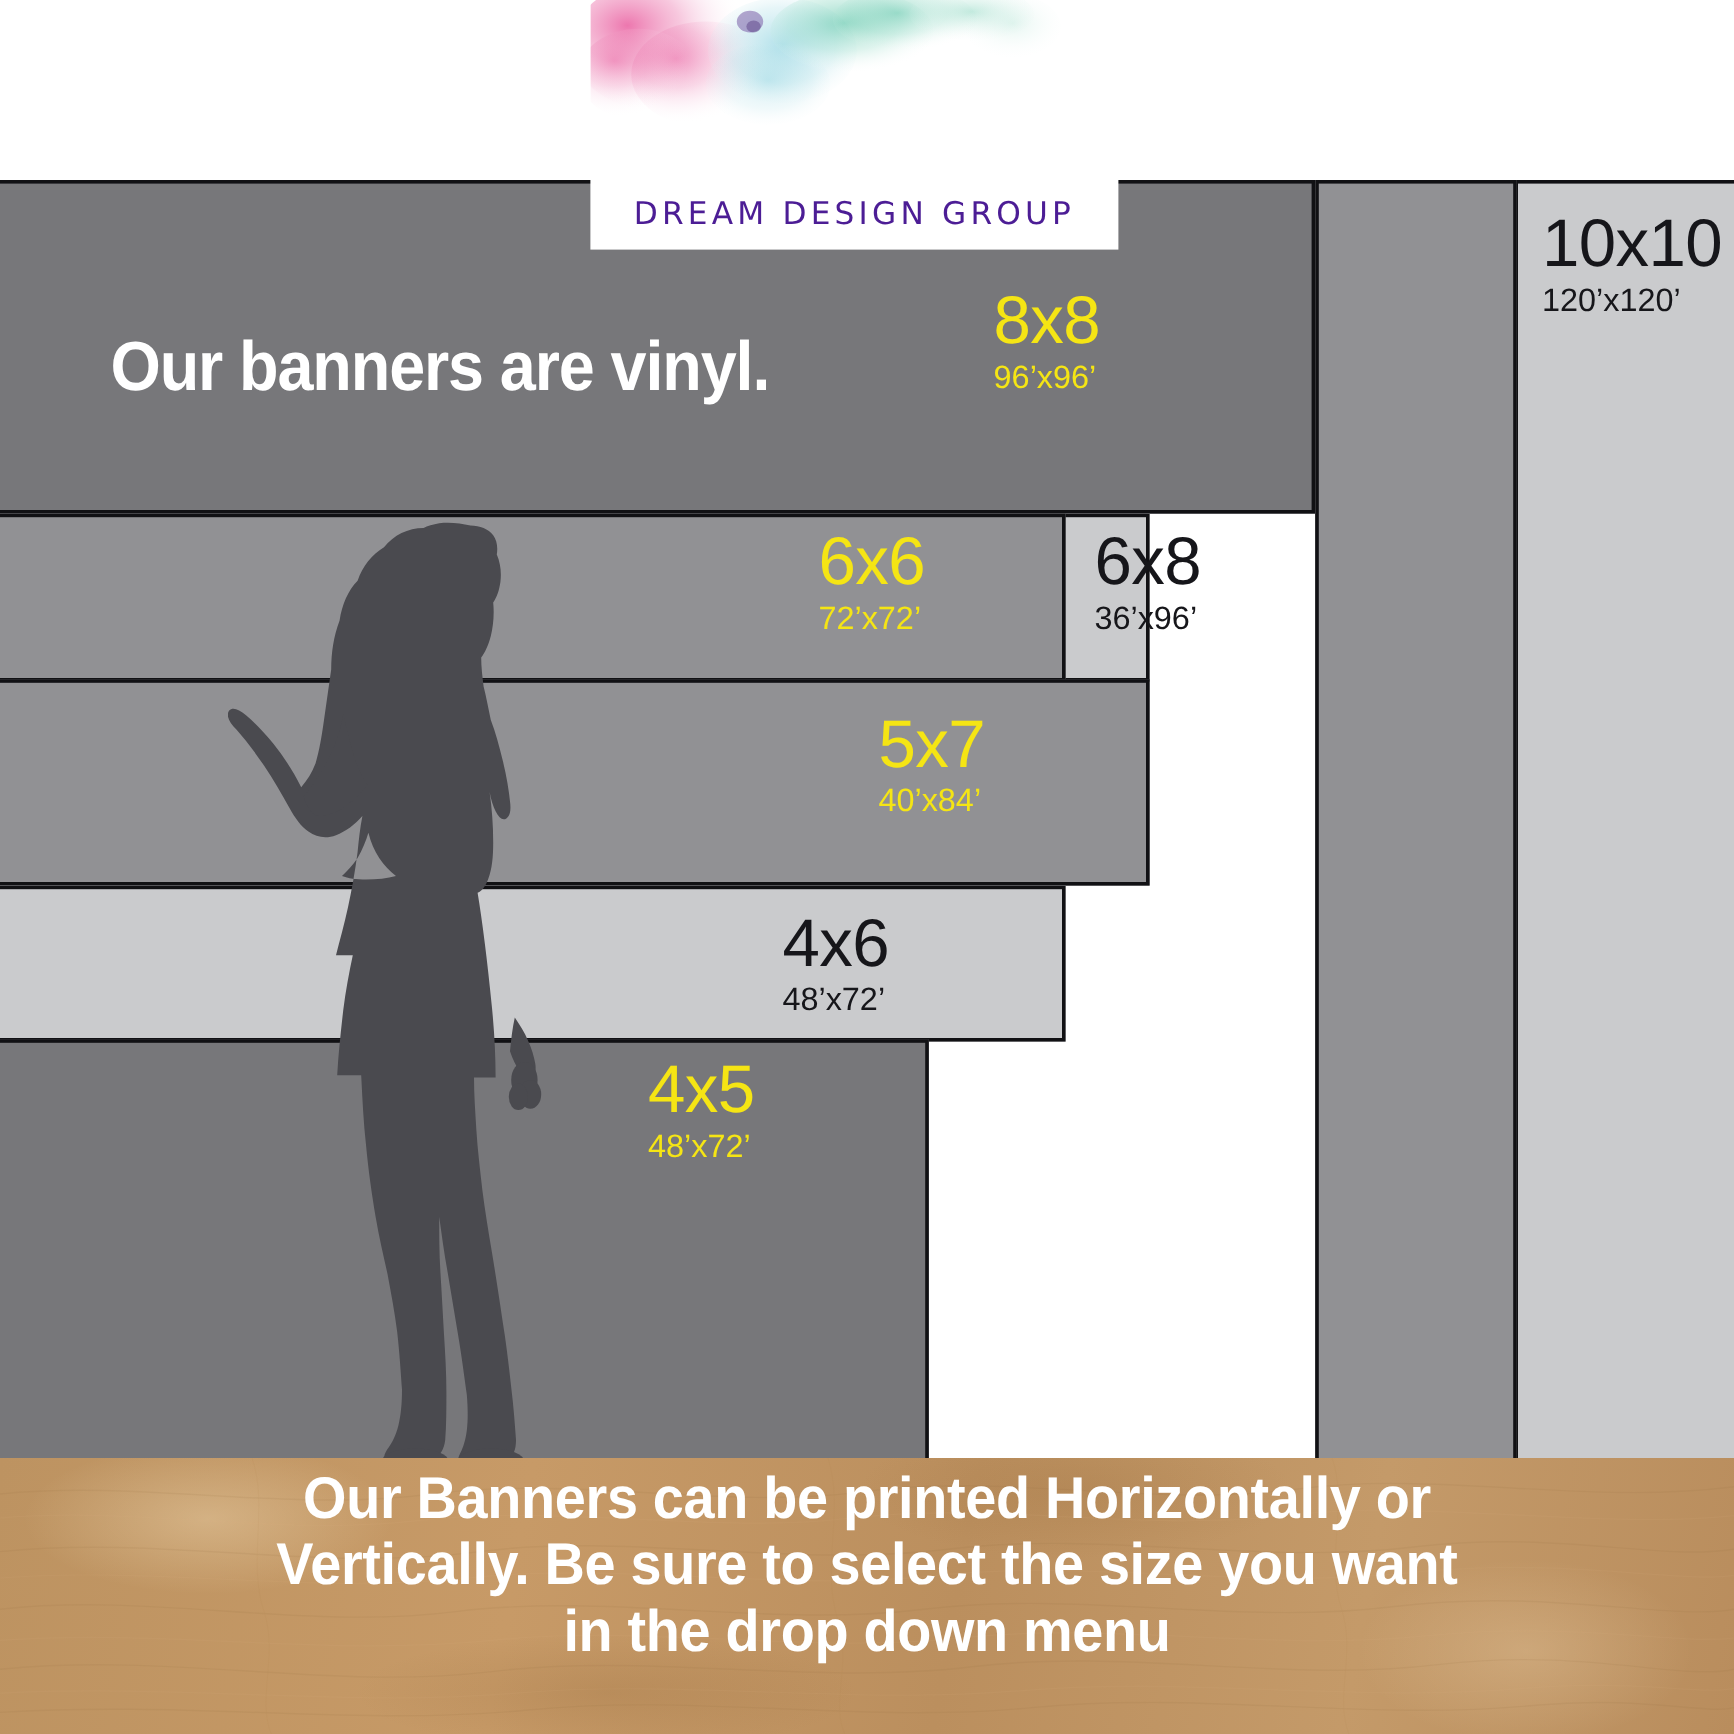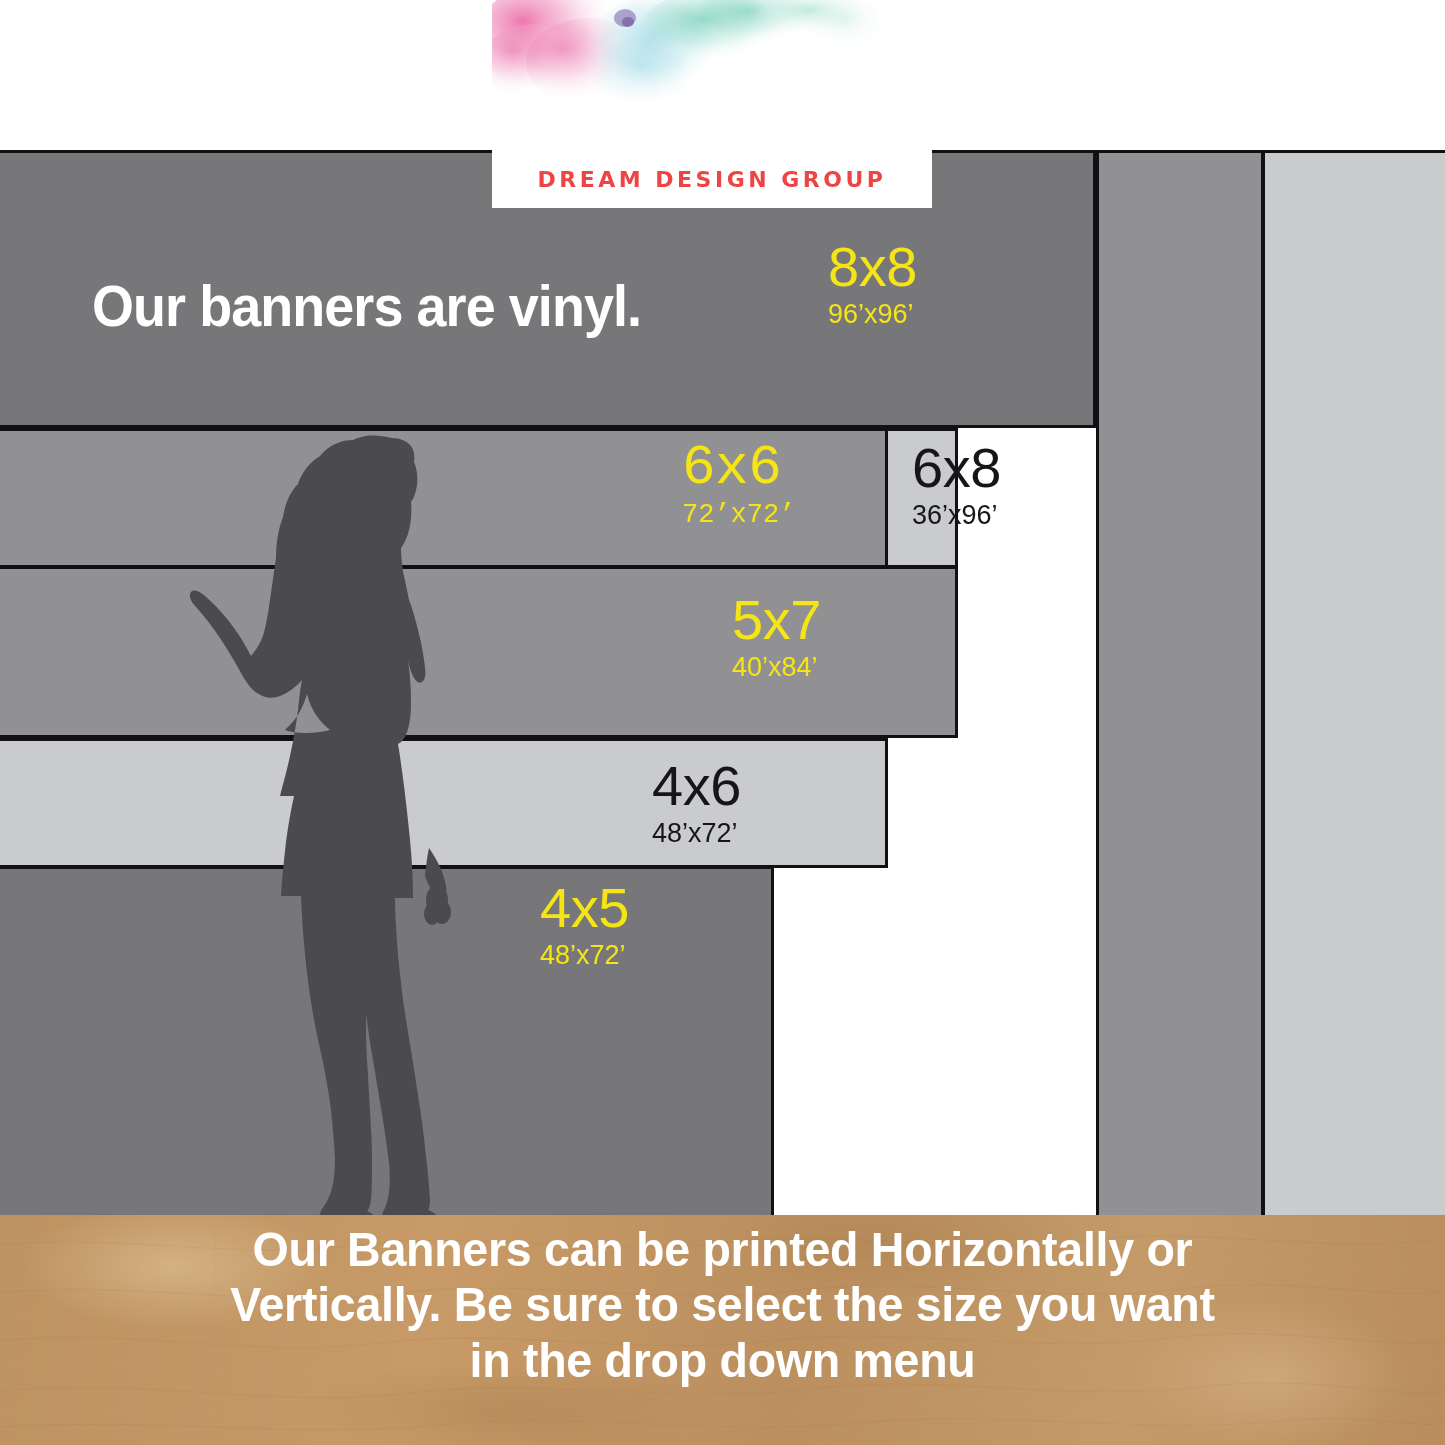--- a/index.html
+++ b/index.html
@@ -64,25 +64,25 @@
     left: 492px;
     top: 150px;
     width: 440px;
     height: 58px;
     background: #ffffff;
     display: flex;
     align-items: center;
     justify-content: center;
   }
   .logo-plate .logo-text {
-    font-size: 22px;
+    font-size: 26px;
     letter-spacing: 3.5px;
-    color: #ef4444;
+    color: #4c1d95;
     font-family: "DejaVu Sans", sans-serif;
-    font-weight: 700;
+    font-weight: 400;
     white-space: nowrap;
   }
 
   
   .headline {
     position: absolute;
     left: 92px;
     top: 272px;
     font-size: 58px;
     font-weight: bold;
@@ -309,33 +309,37 @@
       <ellipse cx="219" cy="788" rx="28" ry="11" fill="#4a4a4f"></ellipse>
     </svg>
   </div>
 
   <div class="headline">Our banners are vinyl.</div>
 
   <div class="logo-plate">
     <span class="logo-text">DREAM DESIGN GROUP</span>
   </div>
 
+  <div class="sizelabel dark" style="left:1285px; top:175px;">
+    <span class="big">10x10</span>
+    <span class="small">120’x120’</span>
+  </div>
 
 
   <div class="sizelabel yellow" style="left:828px; top:239px;">
     <span class="big">8x8</span>
     <span class="small">96’x96’</span>
   </div>
 
   <div class="sizelabel dark" style="left:892px; top:440px;margin-left:20px;">
     <span class="big">6x8</span>
     <span class="small">36’x96’</span>
   </div>
 
-  <div class="sizelabel yellow" style="left:682px; top:440px;font-family:Liberation Mono, monospace;">
+  <div class="sizelabel yellow" style="left:682px; top:440px;">
     <span class="big">6x6</span>
     <span class="small">72’x72’</span>
   </div>
 
   <div class="sizelabel yellow" style="left:732px; top:592px;">
     <span class="big">5x7</span>
     <span class="small">40’x84’</span>
   </div>
 
   <div class="sizelabel dark" style="left:652px; top:758px;">

